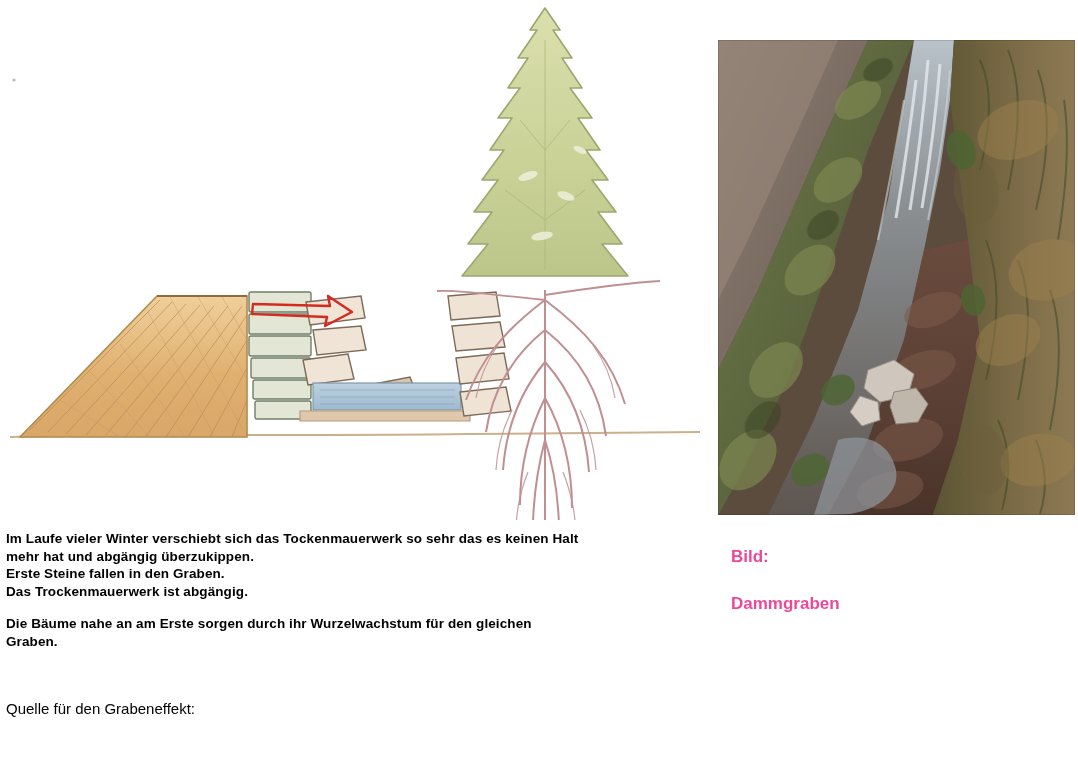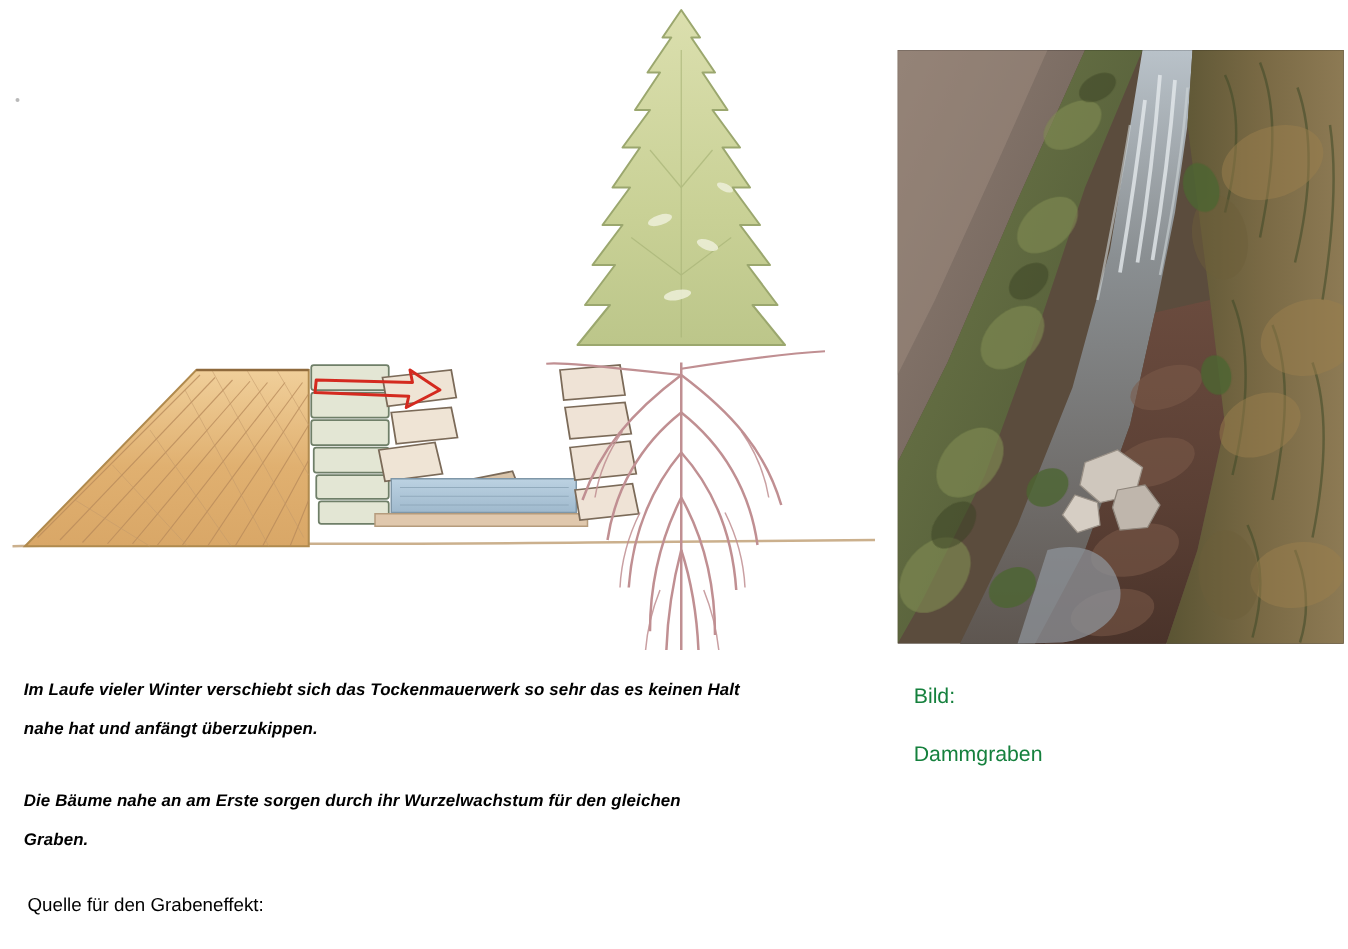--- a/index.html
+++ b/index.html
@@ -29,34 +29,34 @@
   #caption-block {
     position: absolute;
     left: 6px;
     top: 530px;
     width: 670px;
     font-size: 13.5px;
     font-weight: bold;
     line-height: 1.30;
     letter-spacing: 0.1px;
   }
-  #caption-block p { margin: 13px; font-style: italic; }
+  #caption-block p { margin: 0; }
   #caption-block .gap { height: 15px; }
 
   
   #source-block {
     position: absolute;
     left: 6px;
     top: 700px;
     width: 600px;
     font-size: 15px;
     line-height: 1.2;
     font-weight: normal;
   }
-  #source-block p { margin: 16px; }
+  #source-block p { margin: 0; }
   #source-block .src-gap { height: 20px; }
 
   
   #photo-wrap {
     position: absolute;
     left: 718px;
     top: 40px;
     width: 357px;
     height: 475px;
   }
@@ -67,21 +67,22 @@
   }
 
   
   #photo-caption {
     position: absolute;
     left: 731px;
     top: 548px;
     width: 330px;
     font-size: 17px;
     line-height: 1.1;
-    color: #15803d;
+    color: #ec4899;
+    font-weight: bold;
   }
   #photo-caption .line2 { margin-top: 28px; }
 </style>
 </head>
 <body>
 
 <svg id="illustration" viewBox="0 0 700 520">
   <defs>
     <linearGradient id="soilGrad" x1="0" y1="0" x2="0" y2="1">
       <stop offset="0%" stop-color="#f0cf9a"></stop>
@@ -217,21 +218,23 @@
       <ellipse cx="542" cy="236" rx="11" ry="4" transform="rotate(-10 542 236)"></ellipse>
       <ellipse cx="580" cy="150" rx="7" ry="3" transform="rotate(25 580 150)"></ellipse>
     </g>
   </g>
 
   <circle cx="14" cy="80" r="1.6" fill="#b9b9b9"></circle>
 </svg>
 
 <div id="caption-block">
   <p>Im Laufe vieler Winter verschiebt sich das Tockenmauerwerk so sehr das es keinen Halt</p>
-  <p>nahe hat und anfängt überzukippen.</p>
+  <p>mehr hat und abgängig überzukippen.</p>
+  <p>Erste Steine fallen in den Graben.</p>
+  <p>Das Trockenmauerwerk ist abgängig.</p>
   <div class="gap"></div>
   <p>Die Bäume nahe an am Erste sorgen durch ihr Wurzelwachstum für den gleichen</p>
   <p>Graben.</p>
 </div>
 
 <div id="source-block">
   <p>Quelle für den Grabeneffekt:</p>
   <div class="src-gap"></div>
 </div>
 

